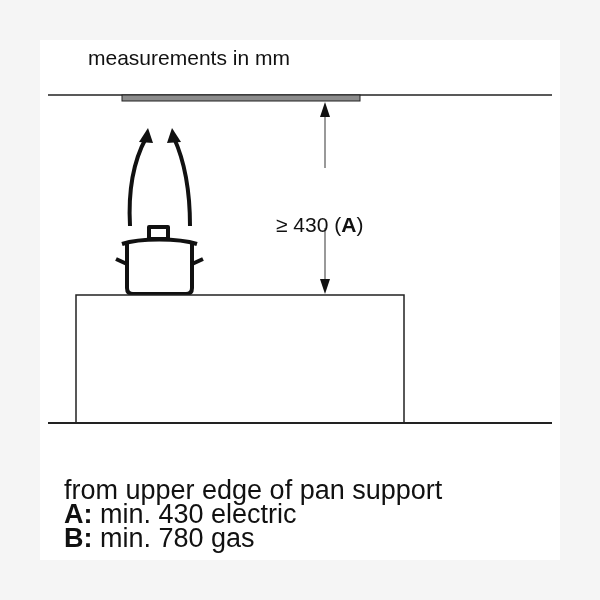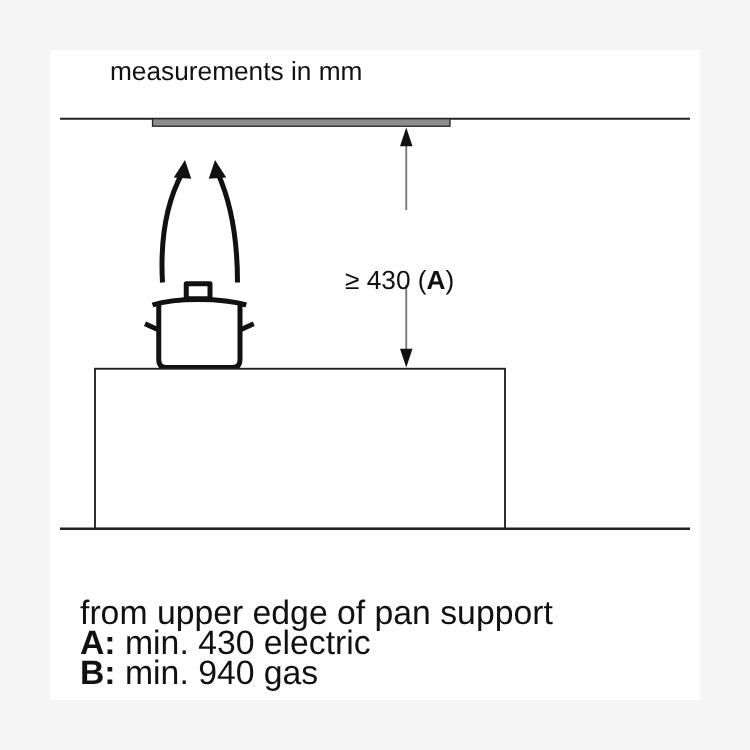--- a/index.html
+++ b/index.html
@@ -52,14 +52,14 @@
   <line x1="48" y1="423" x2="552" y2="423" stroke="#222" stroke-width="2"></line>
 </svg>
 
 <div class="dim">
   <div><span>≥ 430 (</span><b>A</b><span>)</span></div>
 </div>
 
 <div class="notes">
   <div>from upper edge of pan support</div>
   <div><b>A:</b><span> min. 430 electric</span></div>
-  <div><b>B:</b><span> min. 940 gas</span></div>
+  <div><b>B:</b><span> min. 780 gas</span></div>
 </div>
 
 </body></html>

